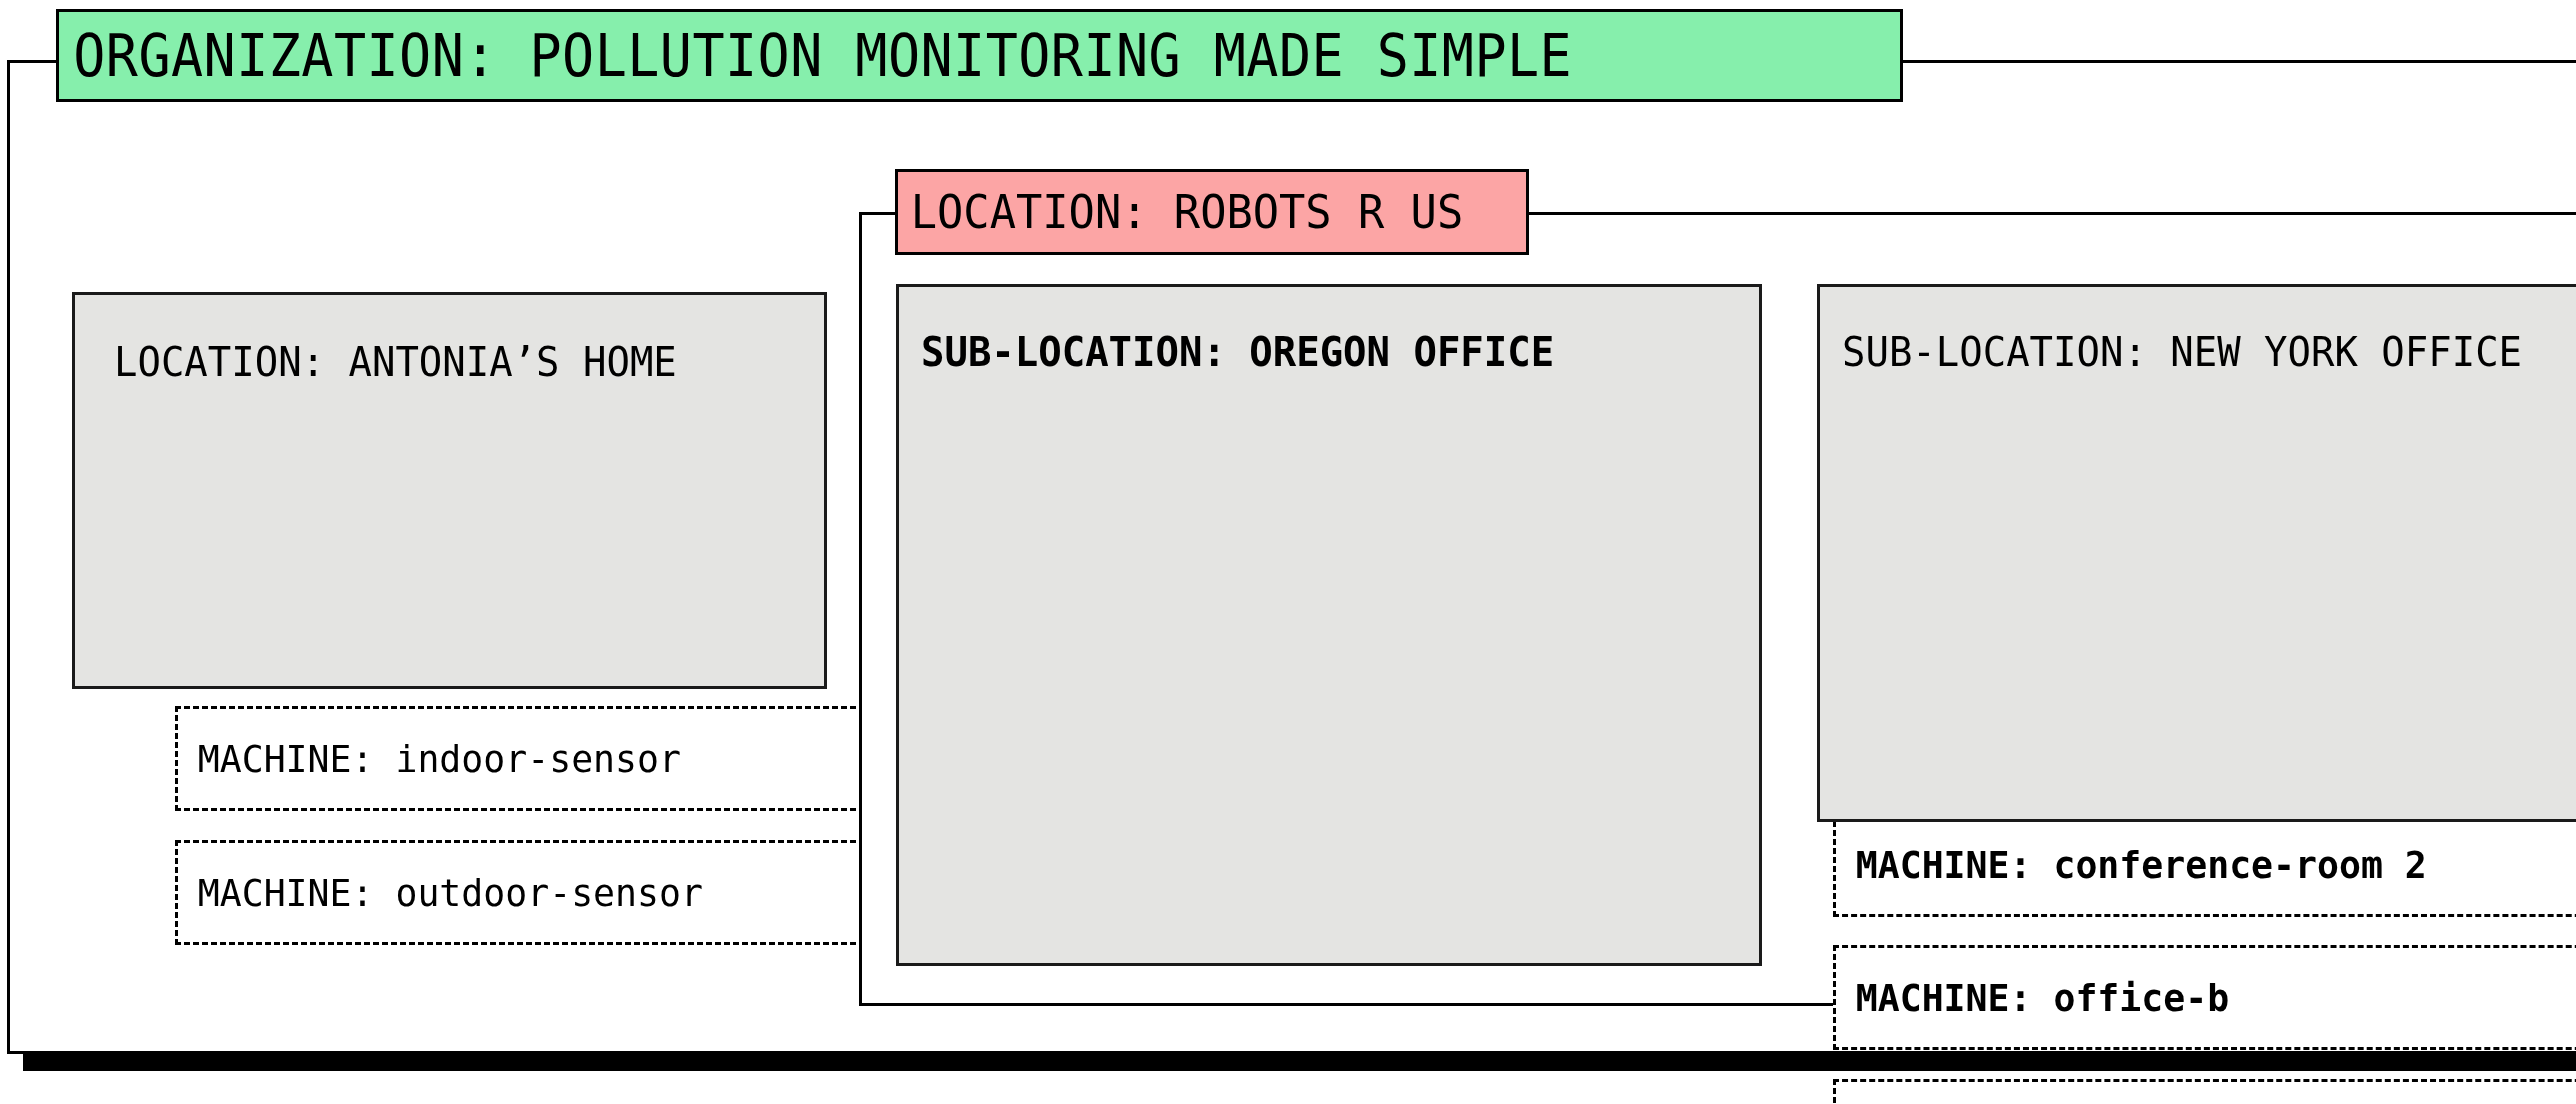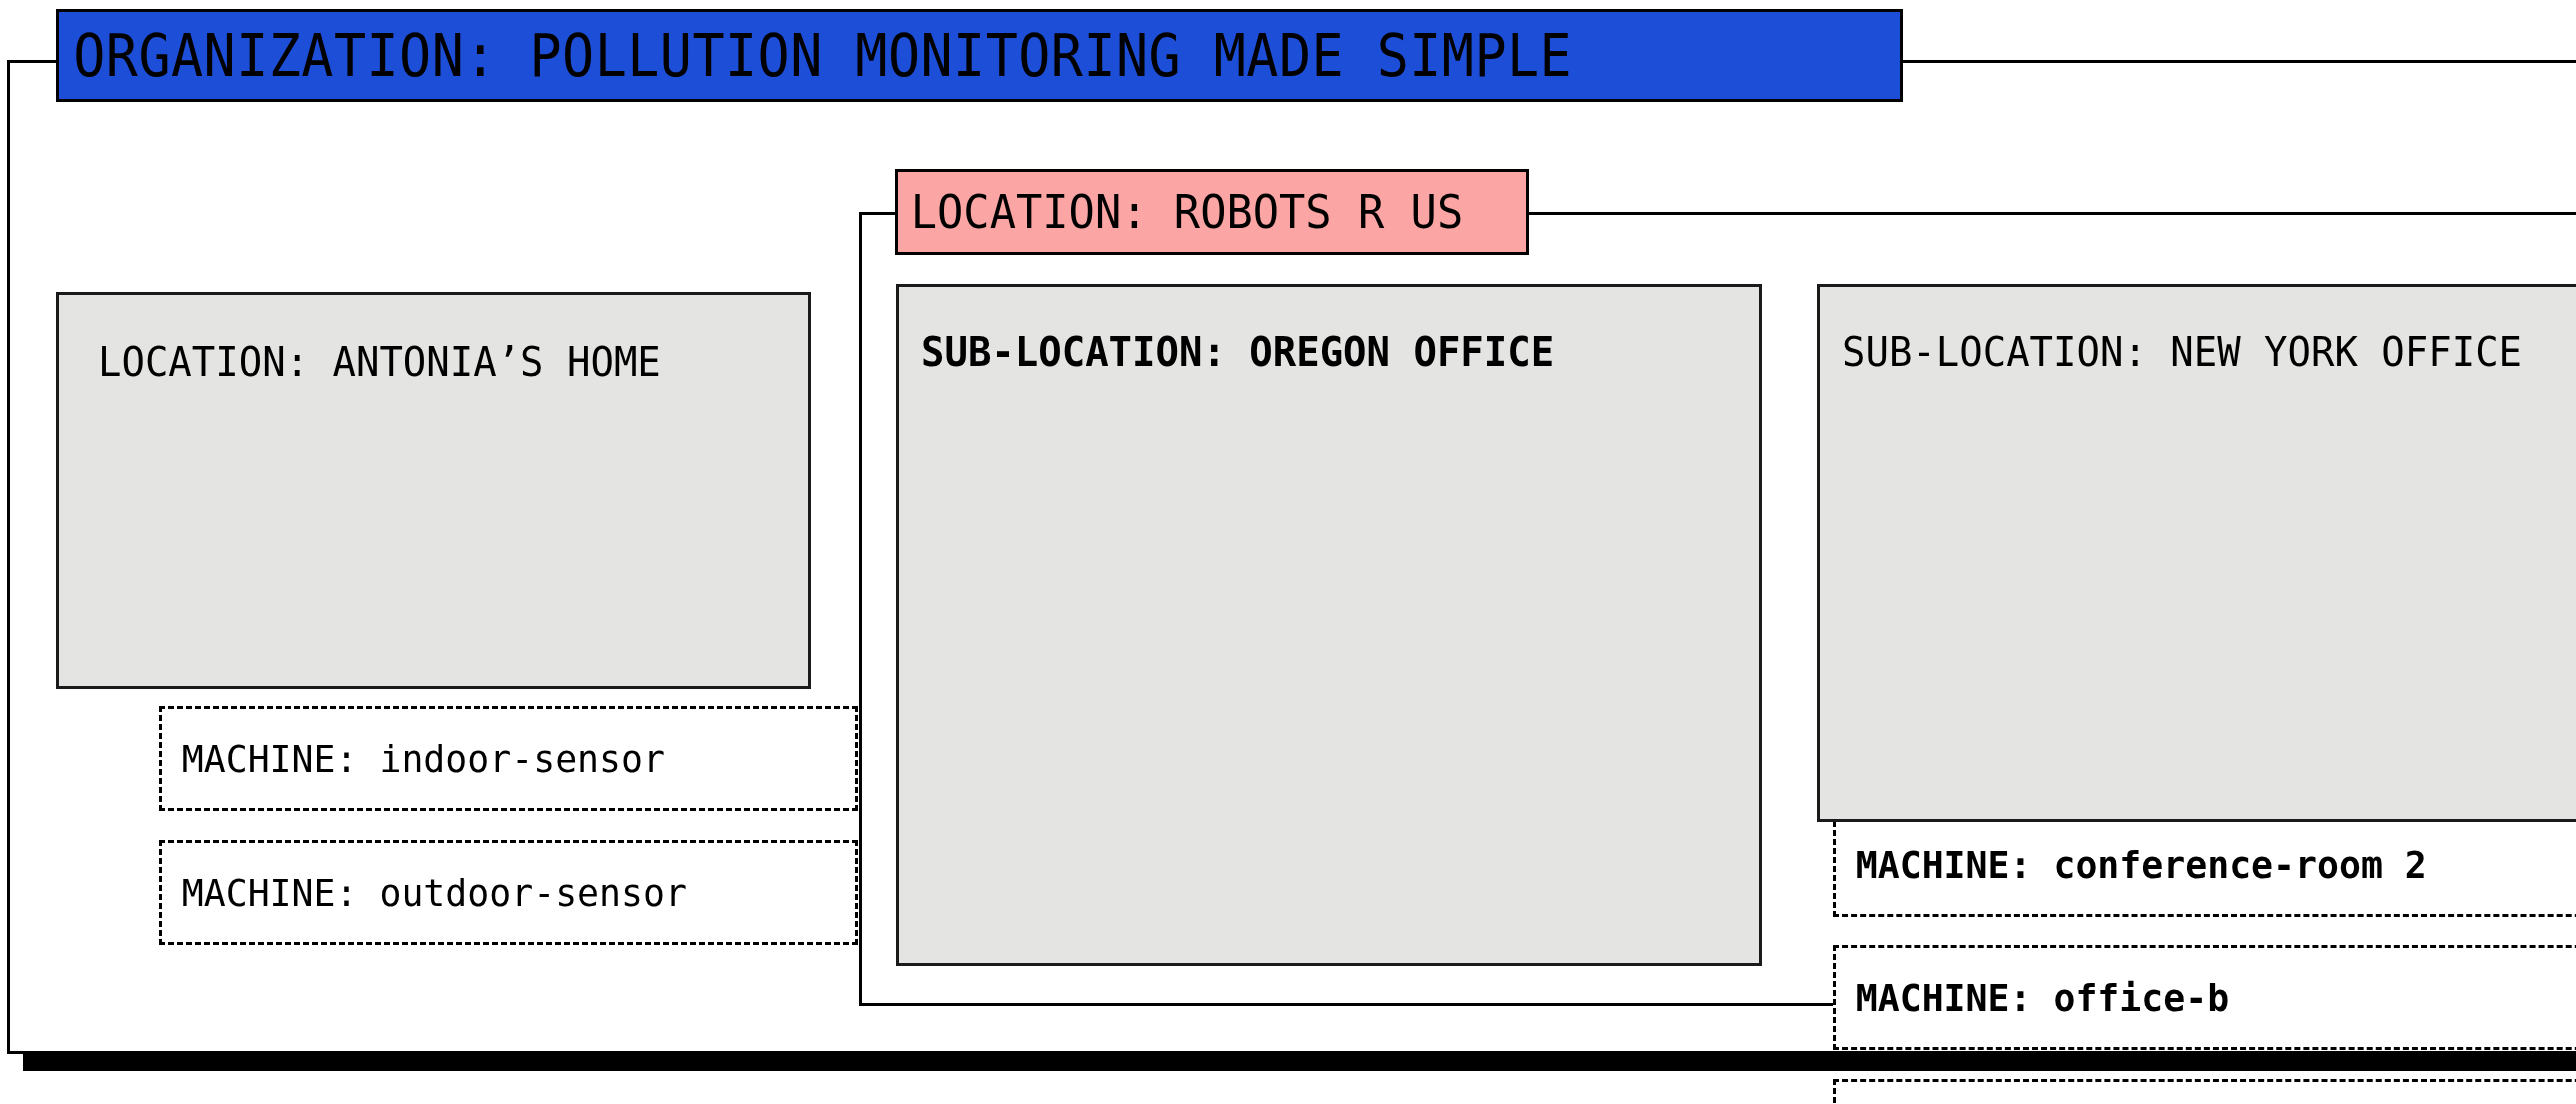--- a/index.html
+++ b/index.html
@@ -41,21 +41,21 @@
     box-sizing: border-box;
   }
 
   
   .org-title-box {
     position: absolute;
     left: 56px;
     top: 9.3px;
     width: 1847px;
     height: 93px;
-    background: #1d4ed8;
+    background: #86efac;
     border: 3.6px solid #000000;
     box-sizing: border-box;
     display: flex;
     align-items: center;
     z-index: 5;
   }
   .org-title-text {
     font-size: 58px;
     line-height: 1;
     letter-spacing: 0.5px;
@@ -109,21 +109,21 @@
   }
   .panel-title {
     font-size: 41px;
     line-height: 1;
     color: #000000;
     white-space: nowrap;
     transform: scaleX(0.95);
     transform-origin: left center;
   }
 
-  .panel-antonia      { left: 56px;  top: 292px; width: 755px; height: 397px; }
+  .panel-antonia      { left: 72px;  top: 292px; width: 755px; height: 397px; }
   .panel-antonia .panel-title   { position: absolute; left: 39px;  top: 47px; }
 
   .panel-oregon       { left: 896px; top: 284px; width: 866px; height: 682px; font-weight: bold; }
   .panel-oregon .panel-title    { position: absolute; left: 21.6px;  top: 45px; }
 
   .panel-newyork      { left: 1817px; top: 284px; width: 904px; height: 538px; }
   .panel-newyork .panel-title   { position: absolute; left: 21.6px;  top: 45px; }
 
   
   .machine {

